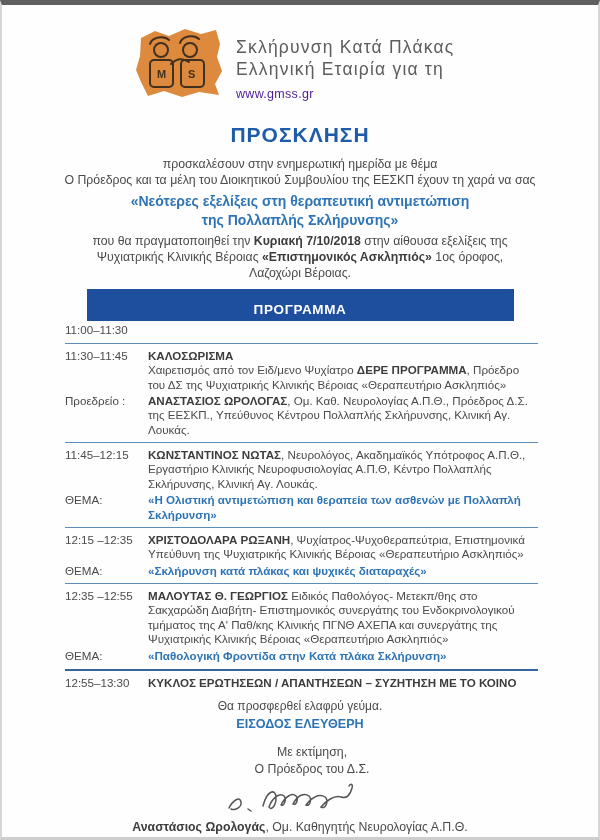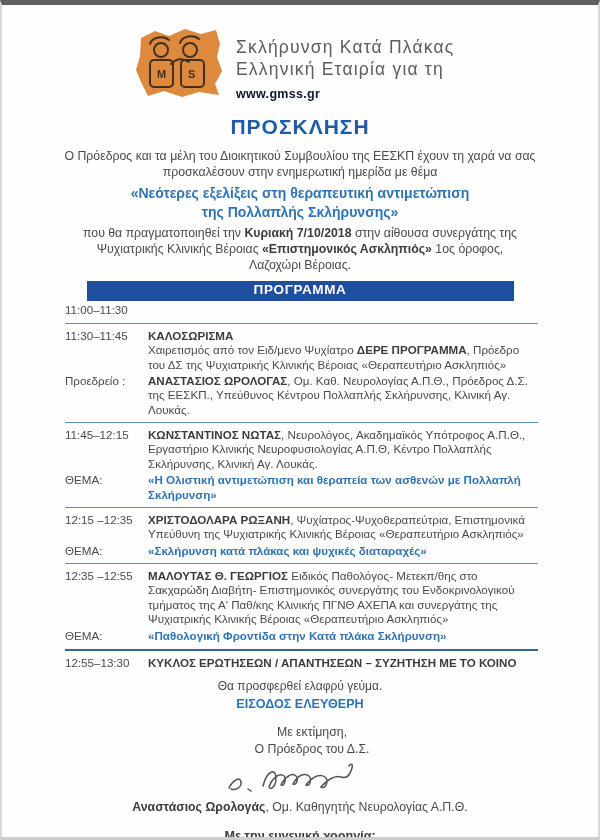--- a/index.html
+++ b/index.html
@@ -8,29 +8,29 @@
     background:#fefefe; box-sizing:border-box; overflow:hidden;
     border-top:5px solid #5f5f5f; border-left:2px solid #d6d6d6;
     border-right:2px solid #d6d6d6; border-bottom:3px solid #cdcdcd;
     font-family:"Liberation Sans", sans-serif; color:#4a4a4a;
   }
   
   .hdr { display:flex; margin:22px 0 0 132px; }
   .ms-logo { width:90px; height:72px; flex:0 0 90px; }
   .org { margin-left:12px; padding-top:9px; }
   .org-name { font-size:17.5px; color:#5d5d5d; letter-spacing:1.2px; line-height:1.28; }
-  .org-url { font-size:12.5px; font-weight:bold; color:#0f172a; margin-top:6px; letter-spacing:.3px; }
-  .title { text-align:center; color:#1e5ca8; font-weight:bold; font-size:21px; letter-spacing:1px; margin-top:14px; }
+  .org-url { font-size:12.5px; font-weight:normal; color:#4c1d95; margin-top:6px; letter-spacing:.3px; }
+  .title { text-align:center; color:#1e5ca8; font-weight:bold; font-size:21px; letter-spacing:1px; margin-top:22px; }
   
   .intro { text-align:center; margin-top:10px; font-size:12.3px; line-height:1.3; }
   .theme { color:#2e74b5; font-weight:bold; font-size:14px; line-height:1.35; margin:3px 0 4px; }
   .bold-dark { font-weight:bold; color:#3c3c3c; }
   
   .pbar { width:427px; margin:8px auto 0; background:#1d4f9e; color:#fff; text-align:center;
-          font-weight:bold; font-size:13.5px; letter-spacing:.6px; padding:1px 0 4px; }
+          font-weight:bold; font-size:13.5px; letter-spacing:.6px; padding:13px 0 4px; }
   
   .ptable { margin:1px 60px 0 63px; font-size:11.6px; line-height:1.24; }
   .prow { display:flex; margin:2px 0; }
   .ptime { flex:0 0 83px; }
   .pbody { flex:1; }
   .sep { border-top:1px solid #5c8cb8; margin:5px 0; }
   .sep.dark { border-top:2px solid #39659f; margin:6px 0 5px; }
   .ptitle { font-weight:bold; color:#3c3c3c; }
   .thema { color:#2e74b5; font-weight:bold; }
   
@@ -67,27 +67,27 @@
         <div>Σκλήρυνση Κατά Πλάκας</div>
         <div>Ελληνική Εταιρία για τη</div>
       </div>
       <div class="org-url">www.gmss.gr</div>
     </div>
   </div>
 
   <div class="title">ΠΡΟΣΚΛΗΣΗ</div>
 
   <div class="intro">
+    <div>προσκαλέσουν στην ενημερωτική ημερίδα με θέμα</div>
     <div>Ο Πρόεδρος και τα μέλη του Διοικητικού Συμβουλίου της ΕΕΣΚΠ έχουν τη χαρά να σας</div>
-    <div>προσκαλέσουν στην ενημερωτική ημερίδα με θέμα</div>
     <div class="theme">
       <div>«Νεότερες εξελίξεις στη  θεραπευτική αντιμετώπιση</div>
       <div>της Πολλαπλής Σκλήρυνσης»</div>
     </div>
-    <div><span>που θα πραγματοποιηθεί την </span><span class="bold-dark">Κυριακή  7/10/2018</span><span> στην αίθουσα συνεργάτης της</span></div>
+    <div><span>που θα πραγματοποιηθεί την </span><span class="bold-dark">Κυριακή  7/10/2018</span><span> στην αίθουσα εξελίξεις της</span></div>
     <div><span>Ψυχιατρικής Κλινικής Βέροιας </span><span class="bold-dark">«Επιστημονικός Ασκληπιός»</span><span> 1ος όροφος,</span></div>
     <div>Λαζοχώρι Βέροιας.</div>
   </div>
 
   <div class="pbar">ΠΡΟΓΡΑΜΜΑ</div>
 
   <div class="ptable">
 
     <div class="prow">
       <div class="ptime">11:00–11:30</div>

